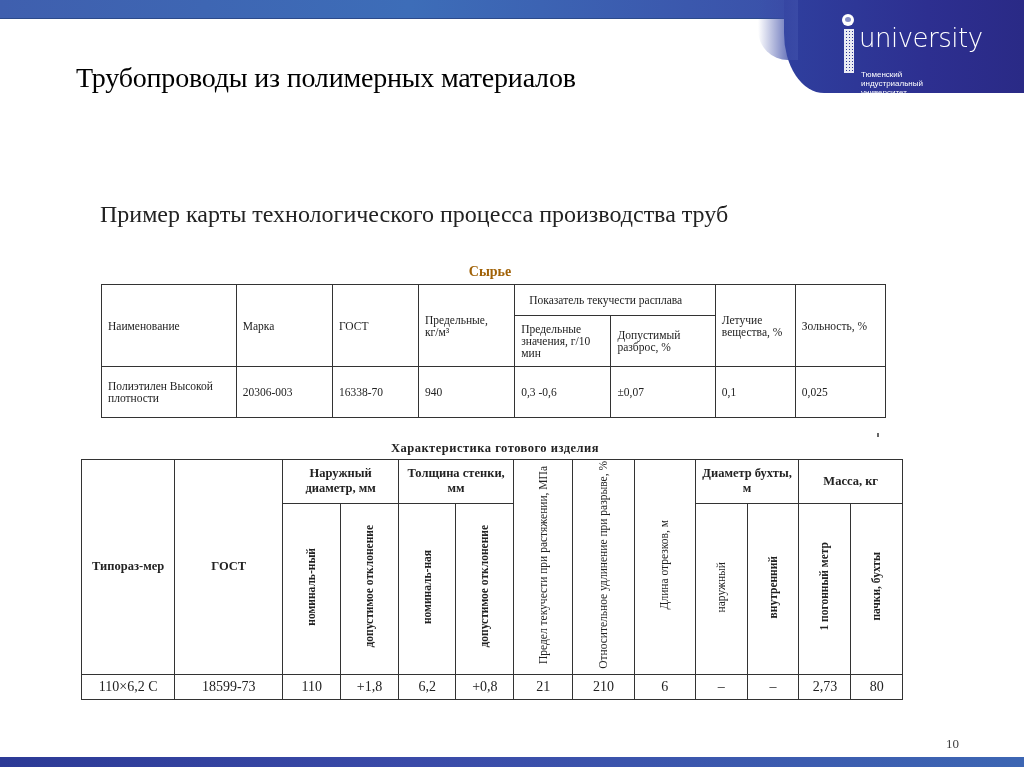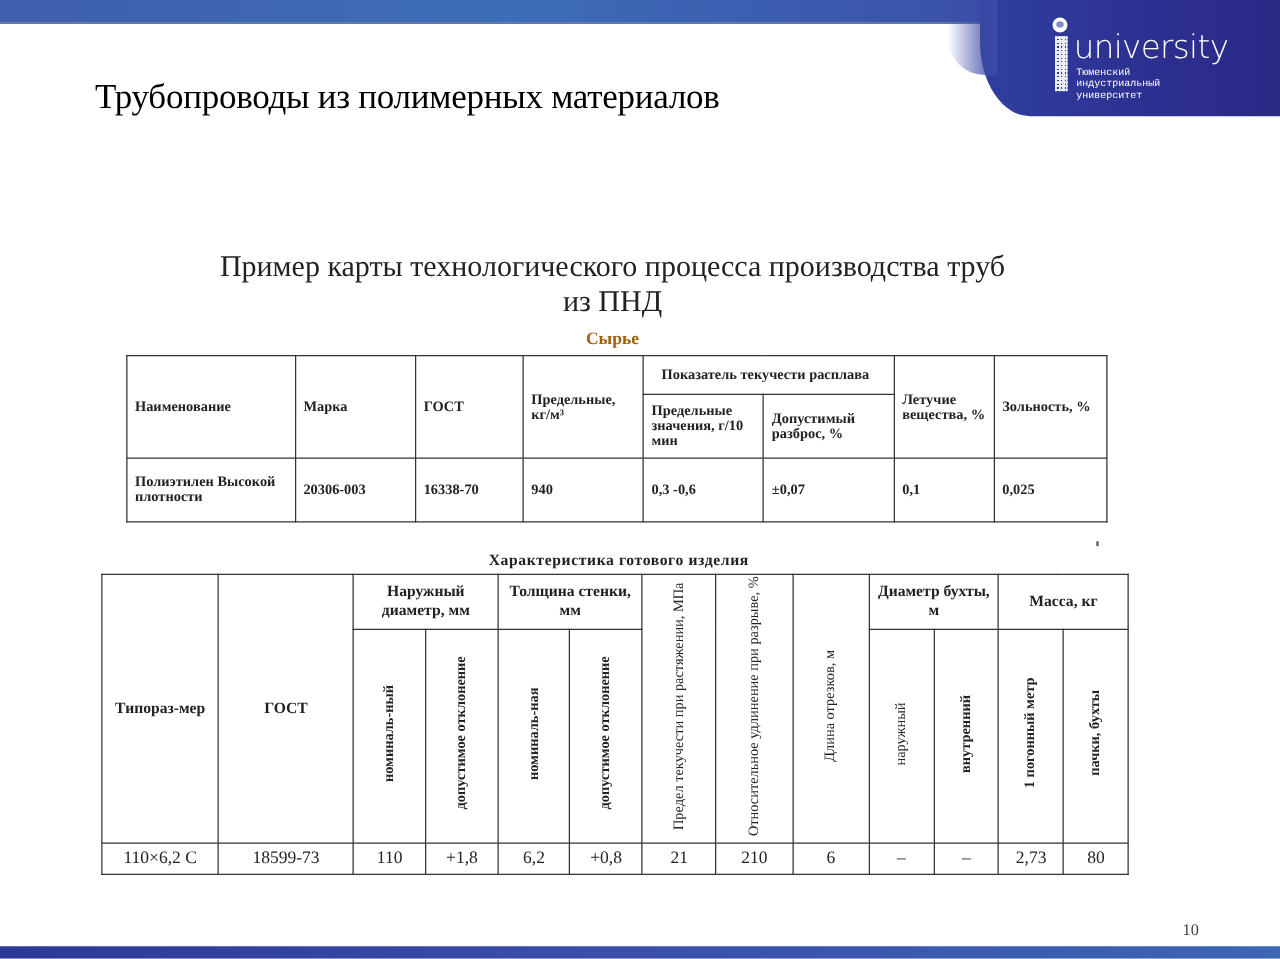--- a/index.html
+++ b/index.html
@@ -5,28 +5,28 @@
   html, body { margin:0; padding:0; }
   body { width:1024px; height:767px; position:relative; overflow:hidden; background:#ffffff; font-family:"Liberation Serif", serif; color:#111; }
   .top-bar { position:absolute; left:0; top:0; width:1024px; height:18px; background:linear-gradient(90deg,#3f5fae 0%,#3d6db8 40%,#3a4ea8 80%,#34399a 100%); border-bottom:1px solid #2c4a8a; }
   .logo-tab { position:absolute; right:0; top:0; width:240px; height:93px; background:linear-gradient(90deg,#2f3f9e 0%,#2d2f90 60%,#2a2a86 100%); border-bottom-left-radius:40px 60px; }
   .logo-tab::before { content:""; position:absolute; left:-26px; top:0; width:40px; height:60px; background:linear-gradient(90deg,rgba(255,255,255,0) 0%, #3a4aa6 100%); border-bottom-left-radius:30px; }
   .logo { position:absolute; left:58px; top:14px; width:150px; height:70px; }
   .logo-globe { position:absolute; left:0; top:0; width:12px; height:12px; border-radius:50%; background:#fff; }
   .logo-globe::after { content:""; position:absolute; left:3px; top:3px; width:6px; height:5px; border-radius:50%; background:#2f3f9e; opacity:.6; }
   .logo-bars { position:absolute; left:2px; top:15px; width:10px; height:44px; background:repeating-linear-gradient(0deg,#fff 0 2px,transparent 2px 3px), repeating-linear-gradient(90deg,#fff 0 2px,transparent 2px 3px); opacity:.9; }
   .logo-word { position:absolute; left:17px; top:10px; font-family:"DejaVu Sans", sans-serif; font-size:26px; color:#fff; letter-spacing:-0.5px; line-height:28px; font-weight:300; }
-  .logo-sub { position:absolute; left:19px; top:40px; font-family:Liberation Mono, monospace; font-size:8px; color:#fff; line-height:9px; }
+  .logo-sub { position:absolute; left:19px; top:56px; font-family:Liberation Sans, sans-serif; font-size:8px; color:#fff; line-height:9px; }
   .slide-title { position:absolute; left:76px; top:40px; font-family:"Liberation Serif", serif; font-weight:normal; font-size:28px; color:#000; letter-spacing:-0.2px;margin-top:22px; }
-  .doc-title { position:absolute; left:100px; top:200px; width:780px; text-align:center; font-size:24px; line-height:28px; color:#222; }
+  .doc-title { position:absolute; left:100px; top:200px; width:780px; text-align:left; font-size:24px; line-height:28px; color:#222; }
   .caption1 { position:absolute; left:100px; top:264px; width:780px; text-align:center; font-size:14px; font-weight:bold; color:#a16207; }
   table { border-collapse:collapse; position:absolute; }
   td { border:1.5px solid #333; font-size:11.5px; color:#222; vertical-align:middle; padding:2px 6px; }
   .t1 { left:101px; top:284px; width:785px; }
-  .t1 td { height:40px;font-weight:bold; }
+  .t1 td { height:40px; }
   .caption2 { position:absolute; left:80px; top:441px; width:830px; text-align:center; font-size:12.5px; font-weight:bold; letter-spacing:0.5px; color:#222; }
   .t2 { left:81px; top:459px; width:822px; }
   .t2 td { text-align:center; font-size:12.5px; padding:1px 3px; }
   .t2 .hdr-bold { font-weight:bold; }
   .vert { writing-mode:vertical-rl; transform:rotate(180deg); font-size:11.5px; line-height:13px; display:inline-block; font-weight:bold; text-align:center; }
   .vert.light { font-weight:normal; }
   .t2 .row td { font-size:14px; height:22px; font-weight:normal; }
   .stray { position:absolute; left:877px; top:433px; width:2px; height:4px; background:#666; }
   .page-num { position:absolute; left:946px; top:736px; font-size:13px; color:#404040; }
   .bottom-bar { position:absolute; left:0; top:757px; width:1024px; height:10px; background:linear-gradient(90deg,#2c3a96 0%,#3a4aa8 40%,#3d66b3 100%); }
@@ -46,21 +46,20 @@
       <div>индустриальный</div>
       <div>университет</div>
     </div>
   </div>
 </div>
 
 <div class="slide-title">Трубопроводы из полимерных материалов</div>
 
 <div class="doc-title">
   <div>Пример карты технологического процесса производства труб</div>
-  <div>из ПНД</div>
 </div>
 
 <div class="caption1">Сырье</div>
 
 <table class="t1">
   <tbody>
       <tr>
     <td rowspan="2" style="width:120px">Наименование</td>
     <td rowspan="2" style="width:82px">Марка</td>
     <td rowspan="2" style="width:72px">ГОСТ</td>

